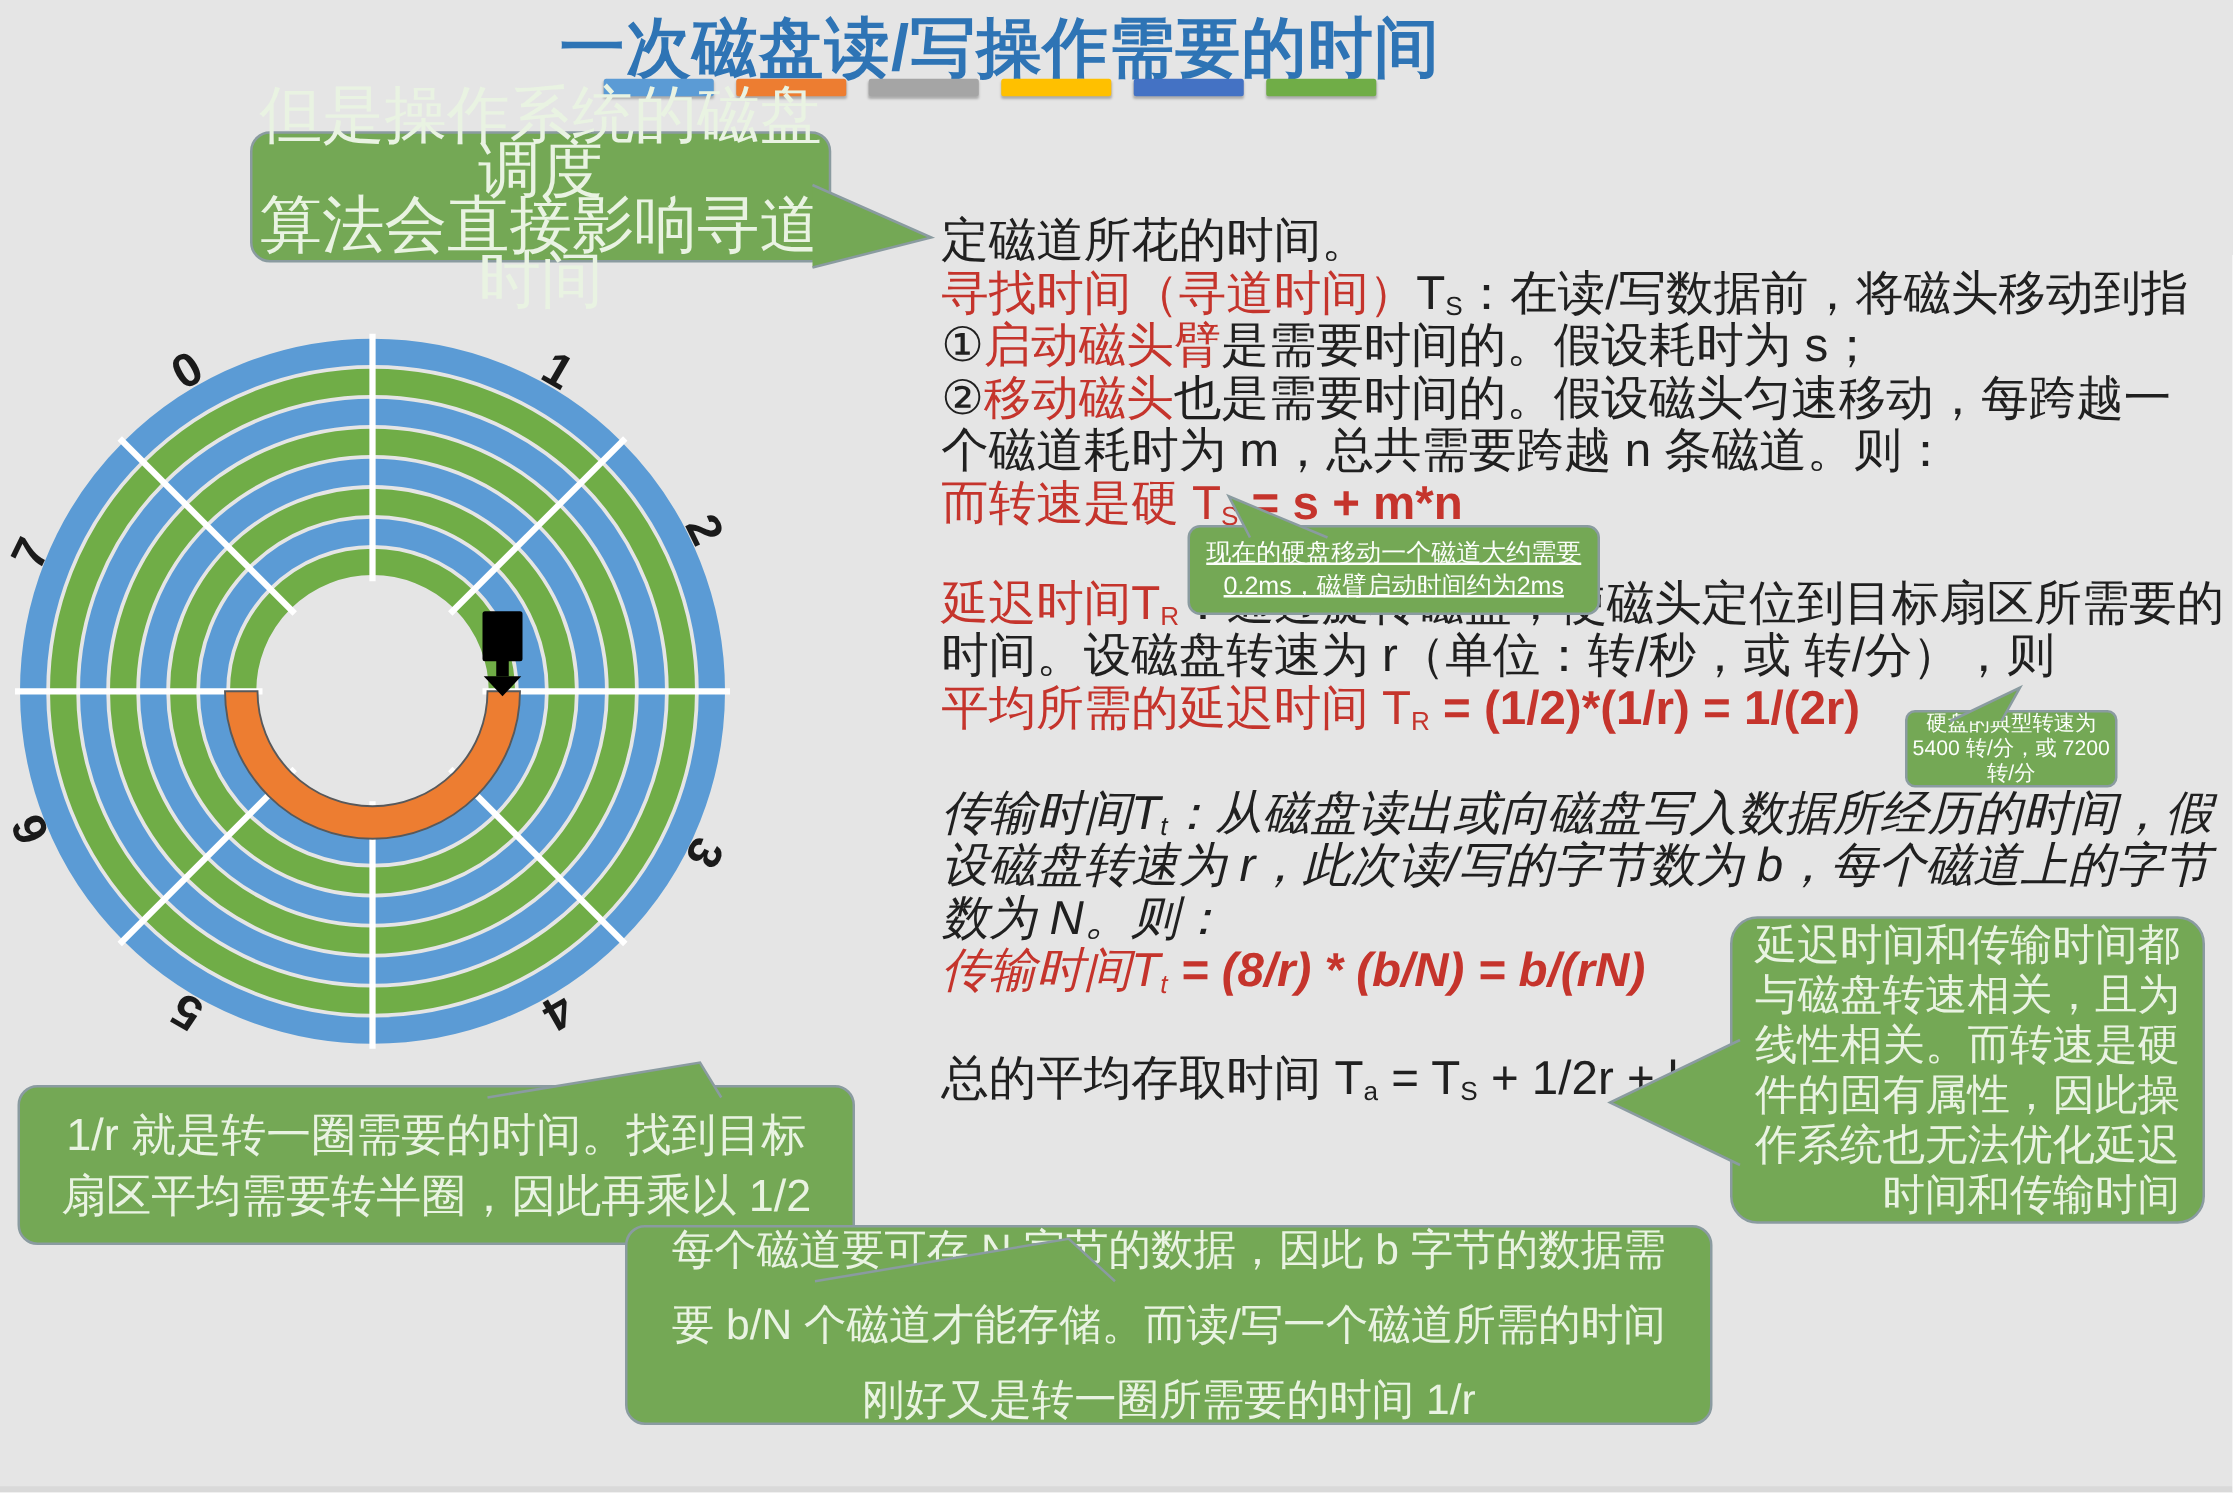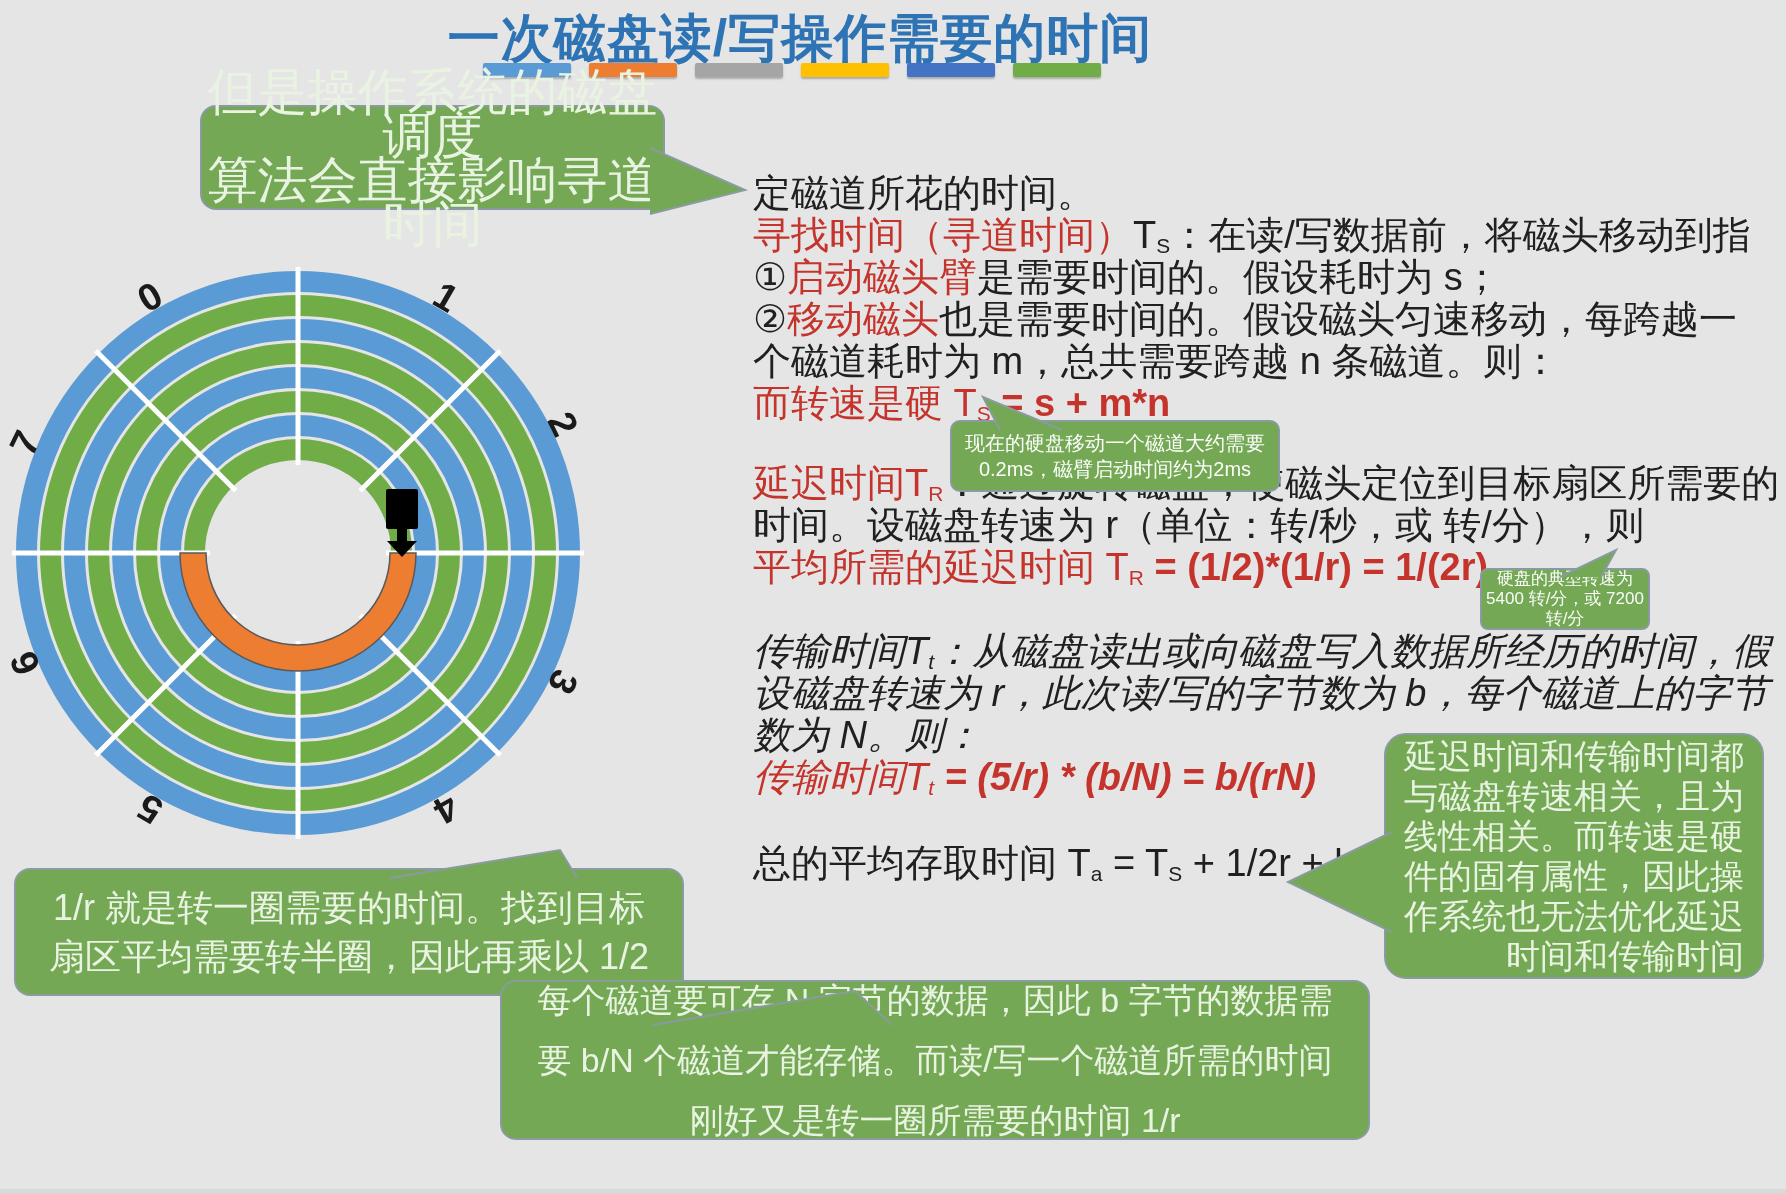--- a/index.html
+++ b/index.html
@@ -30,22 +30,22 @@
   #para-transfer{top:630px;font-style:italic;}
   #para-total{top:842px;}
   
   .callout{
     position:absolute; background:#74A855; border:2px solid #8A9BA0;
     border-radius:16px; color:#E9F3E2; text-align:center;
     display:flex; align-items:center; justify-content:center;
     white-space:pre-line; box-sizing:border-box; z-index:3;
   }
   #callout-scheduling{left:200px; top:105px; width:465px; height:105px; font-size:50px; line-height:44px;}
-  #callout-track-move{left:950px; top:420px; width:330px; height:72px; font-size:20px; line-height:26px; color:#fbfefa; border-radius:10px;}
-  #callout-rpm{left:1480px; top:568px; width:170px; height:62px; font-size:17px; line-height:20px; color:#fbfefa; border-radius:8px;}
+  #callout-track-move{left:950px; top:420px; width:330px; height:72px; font-size:20px; line-height:26px; color:#fbfefa; border-radius:10px;text-decoration:underline;}
+  #callout-rpm{left:1524px; top:568px; width:170px; height:62px; font-size:17px; line-height:20px; color:#fbfefa; border-radius:8px;}
   #callout-rotation{left:1384px; top:733px; width:380px; height:246px; font-size:34px; line-height:40px; border-radius:22px;text-align:right;}
   #callout-one-rev{left:14px; top:868px; width:670px; height:128px; font-size:36px; line-height:49px;}
   #callout-track-capacity{left:500px; top:980px; width:870px; height:160px; font-size:34px; line-height:60px;}
   
   #disk-svg{position:absolute; left:0; top:0; z-index:1;}
   #pointer-svg{position:absolute; left:0; top:0; z-index:4; pointer-events:none;}
   .slabel{
     position:absolute; z-index:2; font-size:38px; font-weight:600; color:#1a1a1a;
     transform-origin:center center; width:40px; height:40px; text-align:center; line-height:40px;
   }
@@ -140,19 +140,19 @@
     </div>
   <div class="para" id="para-delay">
       <div class="tline"><span class=" seg-red">延迟时间T</span><span class=" seg-red seg-sub">R</span><span class="">：通过旋转磁盘，使磁头定位到目标扇区所需要的</span></div>
       <div class="tline"><span class="">时间。设磁盘转速为 r（单位：转/秒，或 转/分），则</span></div>
       <div class="tline"><span class=" seg-red">平均所需的延迟时间 T</span><span class=" seg-red seg-sub">R</span><span class=" seg-red seg-bold"> = (1/2)*(1/r) = 1/(2r)</span></div>
     </div>
   <div class="para" id="para-transfer">
       <div class="tline"><span class="">传输时间T</span><span class=" seg-sub">t</span><span class="">：从磁盘读出或向磁盘写入数据所经历的时间，假</span></div>
       <div class="tline"><span class="">设磁盘转速为 r，此次读/写的字节数为 b，每个磁道上的字节</span></div>
       <div class="tline"><span class="">数为 N。则：</span></div>
-      <div class="tline"><span class=" seg-red">传输时间T</span><span class=" seg-red seg-sub">t</span><span class=" seg-red seg-bold"> = (5/r) * (b/N) = b/(rN)</span></div>
+      <div class="tline"><span class=" seg-red">传输时间T</span><span class=" seg-red seg-sub">t</span><span class=" seg-red seg-bold"> = (8/r) * (b/N) = b/(rN)</span></div>
     </div>
   <div class="para" id="para-total">
       <div class="tline"><span class="">总的平均存取时间 T</span><span class=" seg-sub">a</span><span class=""> = T</span><span class=" seg-sub">S</span><span class=""> + 1/2r + b/(rN)</span></div>
     </div>
 
 </div>
 
 </body></html>

